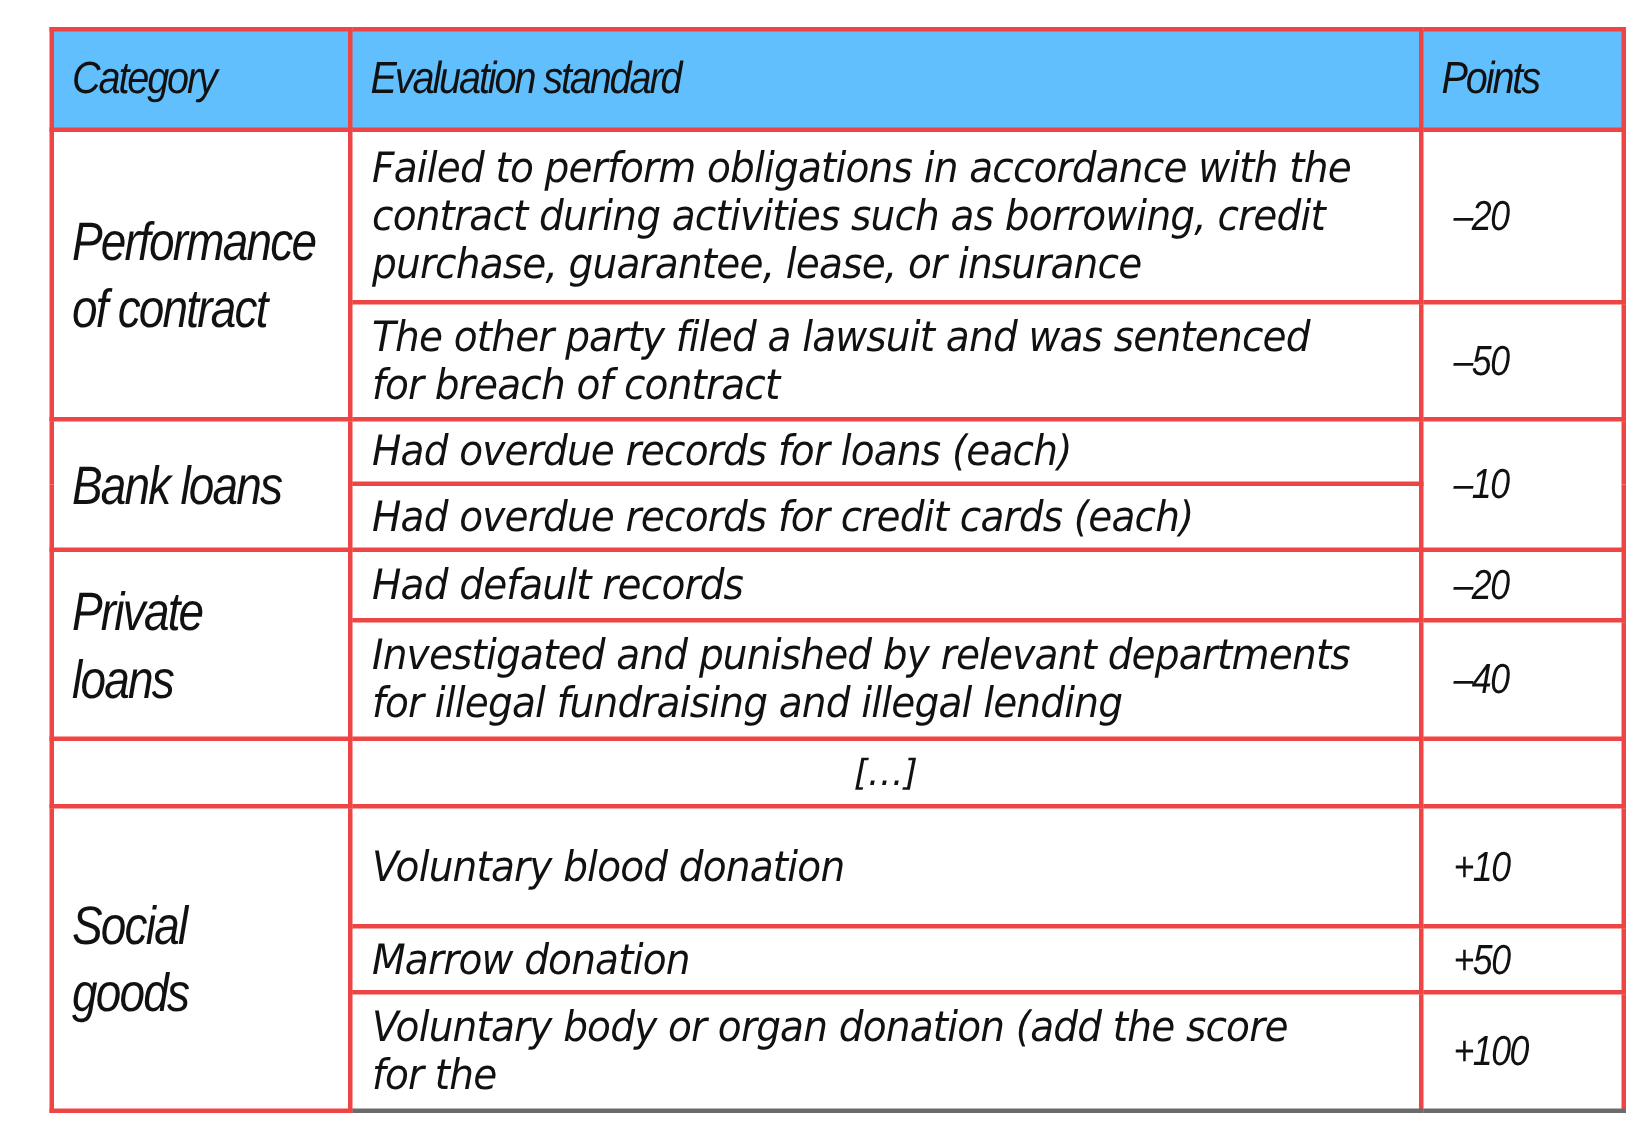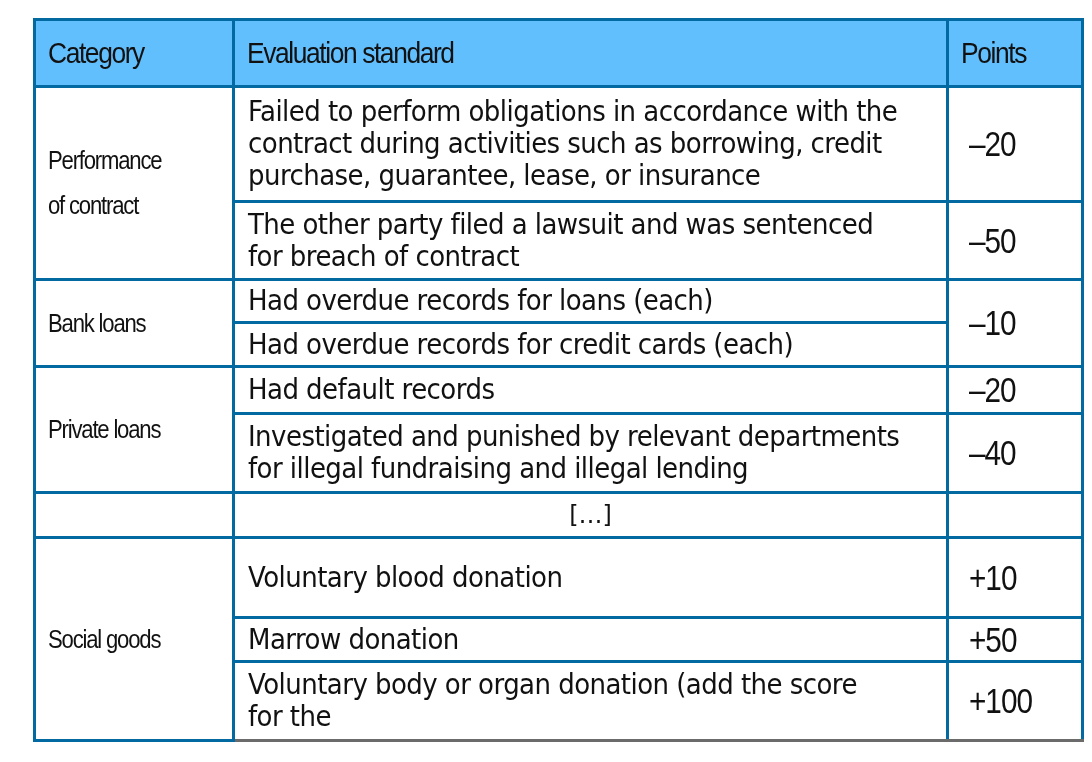--- a/index.html
+++ b/index.html
@@ -17,54 +17,55 @@
     }
     .tbl {
       position: absolute;
       left: 33px;
       top: 18px;
       border-collapse: collapse;
       table-layout: fixed;
       width: 1048px;
     }
     .tbl td, .tbl th {
-      border: 3px solid #0369a1;
+      border: 3px solid #ef4444;
       padding: 0 0 0 12px;
       vertical-align: middle;
       text-align: left;
       box-sizing: border-box;
+      font-style: italic;
     }
     .tbl th {
       background: #62bffe;
       height: 67px;
       font-family: "Liberation Sans", sans-serif;
       font-weight: normal;
       font-size: 30px;
       letter-spacing: -1.6px;
       transform-origin: left center;
     }
     .tbl th span { display: inline-block; transform: scaleX(0.88); transform-origin: left center; }
     .tbl td.cat {
       font-family: "Liberation Sans", sans-serif;
-      font-size: 26px;
+      font-size: 36px;
       line-height: 45px;
       letter-spacing: -1.4px;
     }
     .tbl td.cat span { display: inline-block; transform: scaleX(0.85); transform-origin: left center; }
     .tbl td.std {
       font-family: "DejaVu Sans", sans-serif;
       font-size: 28px;
       line-height: 32px;
       letter-spacing: -0.6px;
       padding-left: 13px;
     }
     .tbl td.std span { display: inline-block; transform: scaleX(0.93); transform-origin: left center; white-space: nowrap; }
     .tbl td.pts {
       font-family: "Liberation Sans", sans-serif;
-      font-size: 35px;
+      font-size: 28px;
       letter-spacing: -1.2px;
       padding-left: 20px;
     }
     .tbl td.pts span { display: inline-block; transform: scaleX(0.85); transform-origin: left center; }
     .tbl td.ell {
       text-align: center;
       padding-left: 0;
       font-family: "DejaVu Sans", sans-serif;
       font-size: 24px;
     }

